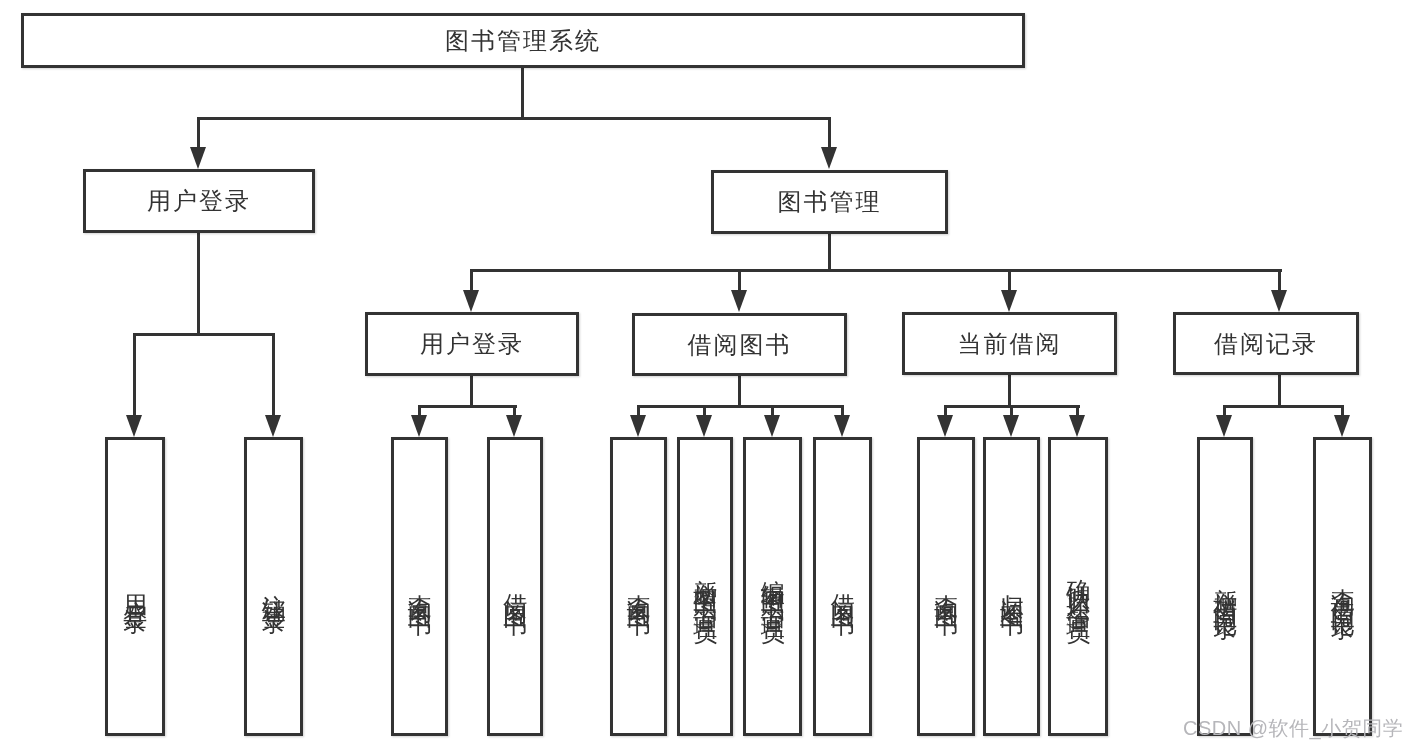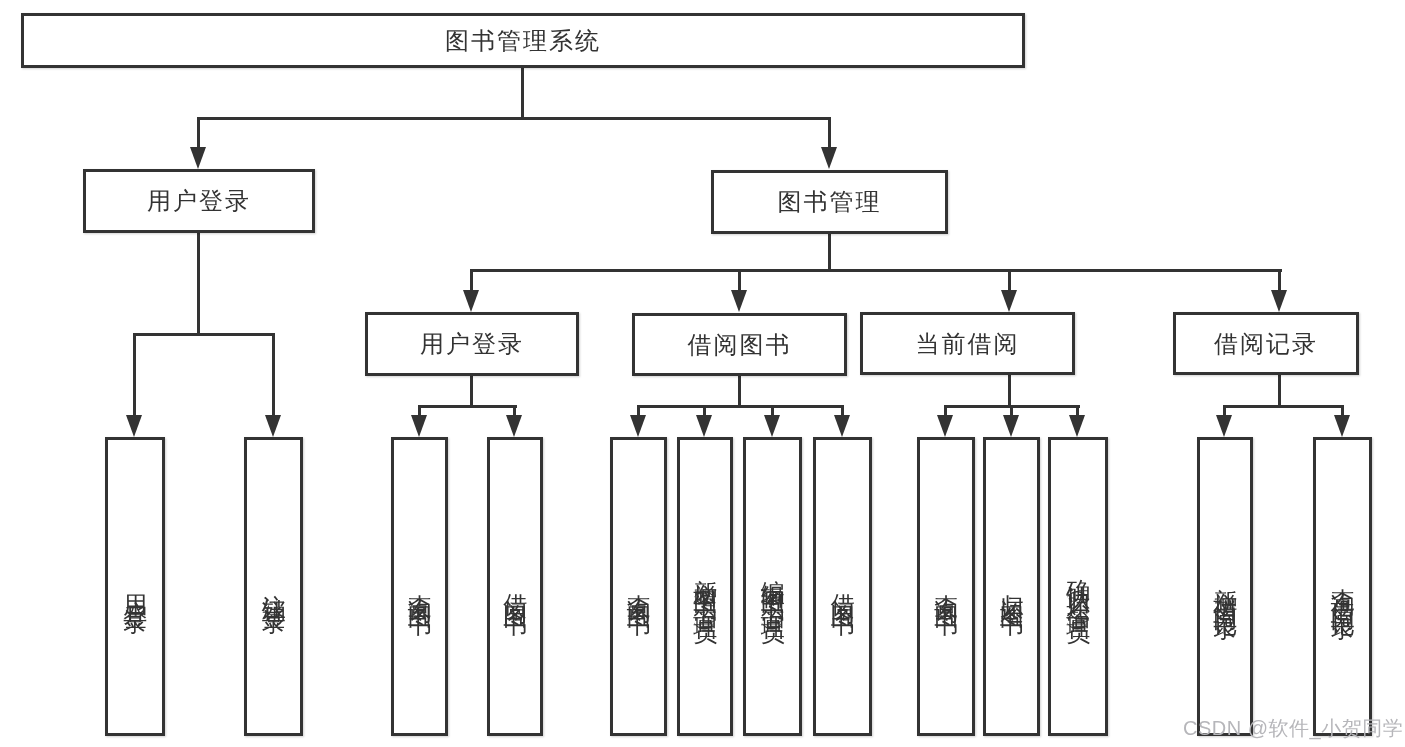--- a/index.html
+++ b/index.html
@@ -116,21 +116,21 @@
   <div class="vl" style="left:1341px;top:405px;height:11px"></div>
   <div class="arw" style="left:1334px;top:415px"></div>
 
   <div class="box hbox" style="left:21px;top:13px;width:1004px;height:55px">图书管理系统</div>
 
   <div class="box hbox" style="left:83px;top:169px;width:232px;height:64px">用户登录</div>
   <div class="box hbox" style="left:711px;top:170px;width:237px;height:64px">图书管理</div>
 
   <div class="box hbox" style="left:365px;top:312px;width:214px;height:64px">用户登录</div>
   <div class="box hbox" style="left:632px;top:313px;width:215px;height:63px">借阅图书</div>
-  <div class="box hbox" style="left:860px;top:312px;width:215px;height:63px">当前借阅</div>
+  <div class="box hbox" style="left:902px;top:312px;width:215px;height:63px">当前借阅</div>
   <div class="box hbox" style="left:1173px;top:312px;width:186px;height:63px">借阅记录</div>
 
   <div class="box leaf" style="left:105px;top:437px;width:60px;height:299px">用户登录</div>
   <div class="box leaf" style="left:244px;top:437px;width:59px;height:299px">注销登录</div>
 
   <div class="box leaf" style="left:391px;top:437px;width:57px;height:299px">查询图书</div>
   <div class="box leaf" style="left:487px;top:437px;width:56px;height:299px">借阅图书</div>
 
   <div class="box leaf" style="left:610px;top:437px;width:57px;height:299px">查询图书</div>
   <div class="box leaf" style="left:677px;top:437px;width:56px;height:299px">新增图书（管理员）</div>

